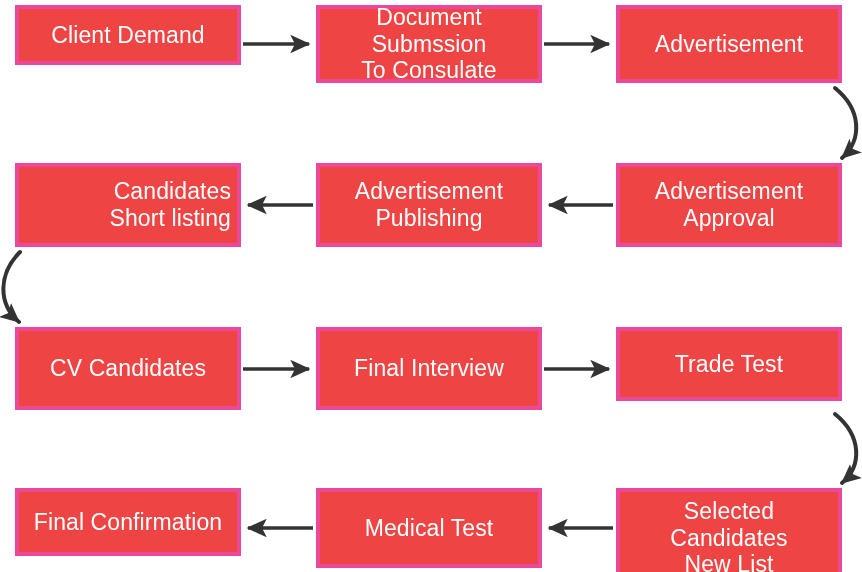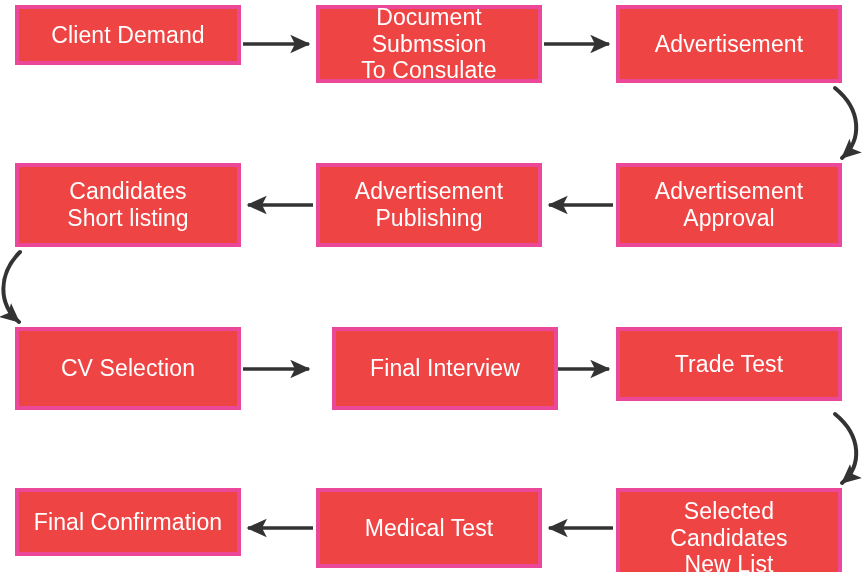--- a/index.html
+++ b/index.html
@@ -89,40 +89,40 @@
 
   <div class="node-box" style="left:316px; top:5px; width:226px; height:78px;">
     <span class="node-label">Document Submssion
 To Consulate</span>
   </div>
 
   <div class="node-box" style="left:616px; top:5px; width:226px; height:78px;">
     <span class="node-label">Advertisement</span>
   </div>
 
-  <div class="node-box" style="left:15px; top:163px; width:226px; height:84px;">
+  <div class="node-box" style="left:15px; top:163px; width:226px; height:84px;text-align:right;">
     <span class="node-label">Candidates
 Short listing</span>
   </div>
 
   <div class="node-box" style="left:316px; top:163px; width:226px; height:84px;">
     <span class="node-label">Advertisement
 Publishing</span>
   </div>
 
   <div class="node-box" style="left:616px; top:163px; width:226px; height:84px;">
     <span class="node-label">Advertisement
 Approval</span>
   </div>
 
   <div class="node-box" style="left:15px; top:327px; width:226px; height:83px;">
-    <span class="node-label">CV Selection</span>
+    <span class="node-label">CV Candidates</span>
   </div>
 
-  <div class="node-box" style="left:316px; top:327px; width:226px; height:83px;margin-left:16px;">
+  <div class="node-box" style="left:316px; top:327px; width:226px; height:83px;">
     <span class="node-label">Final Interview</span>
   </div>
 
   <div class="node-box" style="left:616px; top:327px; width:226px; height:74px;">
     <span class="node-label">Trade Test</span>
   </div>
 
   <div class="node-box" style="left:15px; top:488px; width:226px; height:68px;">
     <span class="node-label">Final Confirmation</span>
   </div>

